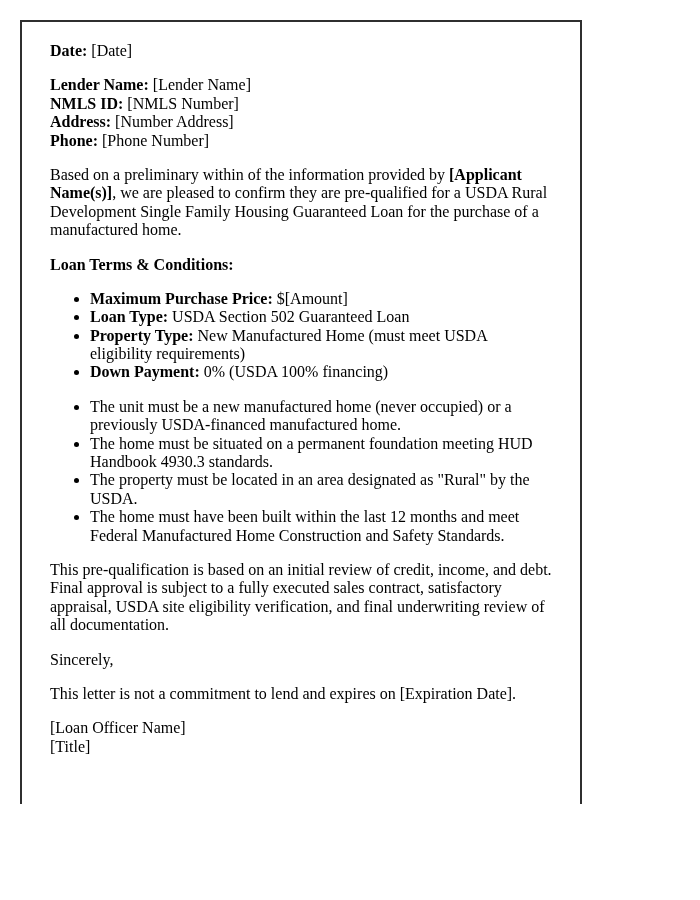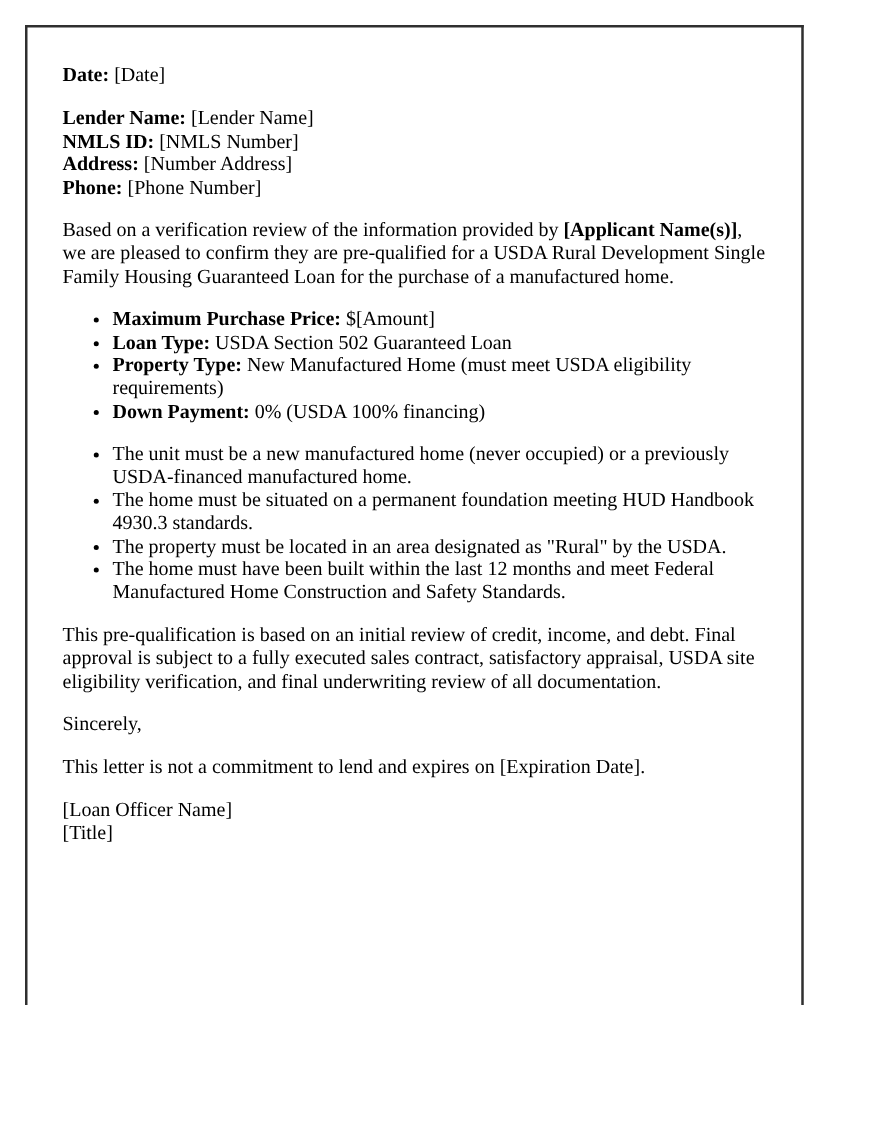--- a/index.html
+++ b/index.html
@@ -7,27 +7,27 @@
     padding: 0;
     background: #ffffff;
     width: 700px;
     height: 900px;
     overflow: hidden;
   }
   .page {
     position: absolute;
     left: 20px;
     top: 20px;
-    width: 623px;
+    width: 562px;
     height: 784px;
     box-sizing: border-box;
     border: 2px solid #2f2f2f;
     border-bottom: none;
     background: #ffffff;
-    padding: 14px 28px 0 28px;
+    padding: 4px 28px 0 28px;
     overflow: hidden;
     font-family: "Liberation Serif", "DejaVu Serif", serif;
     font-size: 16px;
     color: #000000;
   }
   .page p {
     margin: 16px 0;
     line-height: 1.15;
   }
   .page ul {
@@ -49,22 +49,23 @@
 
   <p>
     <strong>Lender Name:</strong> <span>[Lender Name]</span><br>
     <strong>NMLS ID:</strong> <span>[NMLS Number]</span><br>
     <strong>Address:</strong> <span>[Number Address]</span><br>
     <strong>Phone:</strong> <span>[Phone Number]</span>
   </p>
 
 
 
-  <p><span>Based on a verification review of the information provided by </span><strong>[Applicant Name(s)]</strong><span>, we are pleased to confirm they are pre-qualified for a USDA Rural Development Single Family Housing Guaranteed Loan for the purchase of a manufactured home.</span></p>
+  <p><span>Based on a preliminary within of the information provided by </span><strong>[Applicant Name(s)]</strong><span>, we are pleased to confirm they are pre-qualified for a USDA Rural Development Single Family Housing Guaranteed Loan for the purchase of a manufactured home.</span></p>
 
+  <p><strong>Loan Terms &amp; Conditions:</strong></p>
 
   <ul>
     <li><strong>Maximum Purchase Price:</strong> <span>$[Amount]</span></li>
     <li><strong>Loan Type:</strong> <span>USDA Section 502 Guaranteed Loan</span></li>
     <li><strong>Property Type:</strong> <span>New Manufactured Home (must meet USDA eligibility requirements)</span></li>
     <li><strong>Down Payment:</strong> <span>0% (USDA 100% financing)</span></li>
   </ul>
 
 
   <ul>

